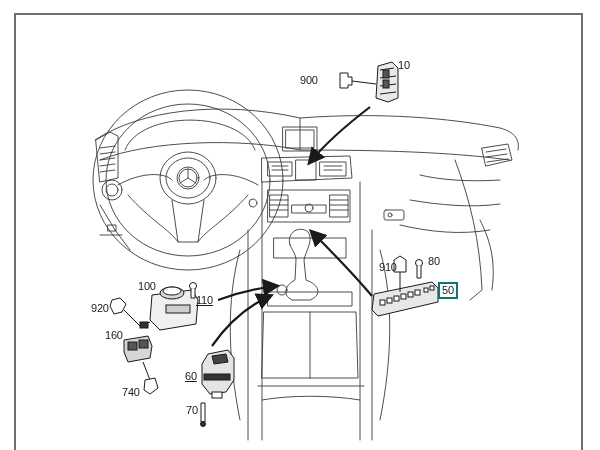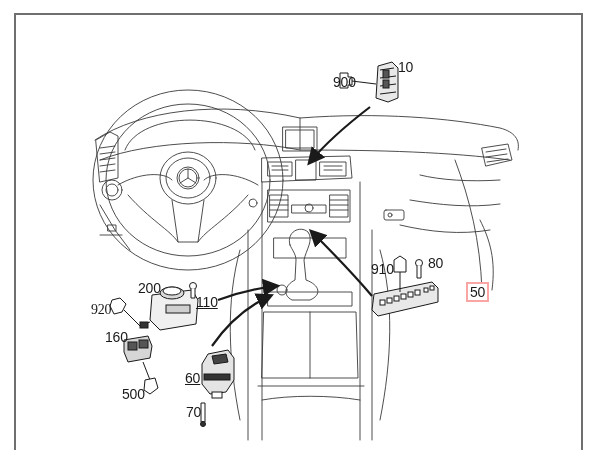--- a/index.html
+++ b/index.html
@@ -1,20 +1,20 @@
 <!DOCTYPE html>
 <html><head>
 <meta charset="utf-8">
 <style>
   html, body { margin: 0; padding: 0; background: #ffffff; }
   body { width: 600px; height: 450px; position: relative; overflow: hidden; font-family: "Liberation Sans", sans-serif; }
   #frame { position: absolute; left: 14px; top: 13px; width: 569px; height: 440px; border: 2px solid #6f6f6f; border-bottom: none; box-sizing: border-box; background: #fff; }
   #drawing { position: absolute; left: 0; top: 0; width: 600px; height: 450px; }
-  .callout { position: absolute; font-size: 14px; color: #1a1a1a; line-height: 1; letter-spacing: -0.2px; }
-  .callout.hl { border: 2px solid #fca5a5; padding: 1px 2px 1px 2px; background: #fff; margin-left: 28px; }
+  .callout { position: absolute; font-size: 11px; color: #1a1a1a; line-height: 1; letter-spacing: -0.2px; }
+  .callout.hl { border: 2px solid #0f766e; padding: 1px 2px 1px 2px; background: #fff; }
 </style>
 </head>
 <body>
 
 <div id="frame"></div>
 
 <svg id="drawing" viewBox="0 0 600 450" xmlns="http://www.w3.org/2000/svg">
   <defs>
     <marker id="arrowhead" markerWidth="8" markerHeight="8" refX="6" refY="4" orient="auto">
       <path d="M0,0 L8,4 L0,8 Z" fill="#1a1a1a"></path>
@@ -183,23 +183,23 @@
 
   <g fill="none" stroke="#1a1a1a" stroke-width="2.2" marker-end="url(#arrowhead)">
     <path d="M370,107 C340,130 320,150 310,162"></path>
     <path d="M372,296 C350,270 330,250 312,232"></path>
     <path d="M218,300 C240,292 258,288 276,286"></path>
     <path d="M212,346 C230,320 250,305 270,296"></path>
   </g>
 </svg>
 
 <span class="callout" style="left:398px;top:60px;">10</span>
-<span class="callout" style="left:333px;top:75px;">900</span>
-<span class="callout" style="left:371px;top:262px;">910</span>
+<span class="callout" style="left:300px;top:75px;">900</span>
+<span class="callout" style="left:371px;top:262px;padding-left:8px;">910</span>
 <span class="callout" style="left:428px;top:256px;">80</span>
 <span class="callout hl" style="left:438px;top:282px;">50</span>
-<span class="callout" style="left:138px;top:281px;">200</span>
+<span class="callout" style="left:138px;top:281px;">100</span>
 <span class="callout" style="left:196px;top:295px;text-decoration:underline;">110</span>
-<span class="callout" style="left:91px;top:303px;font-family:Liberation Serif, serif;">920</span>
+<span class="callout" style="left:91px;top:303px;">920</span>
 <span class="callout" style="left:105px;top:330px;">160</span>
-<span class="callout" style="left:122px;top:387px;">500</span>
+<span class="callout" style="left:122px;top:387px;">740</span>
 <span class="callout" style="left:185px;top:371px;text-decoration:underline;">60</span>
 <span class="callout" style="left:186px;top:405px;">70</span>
 
 </body></html>

